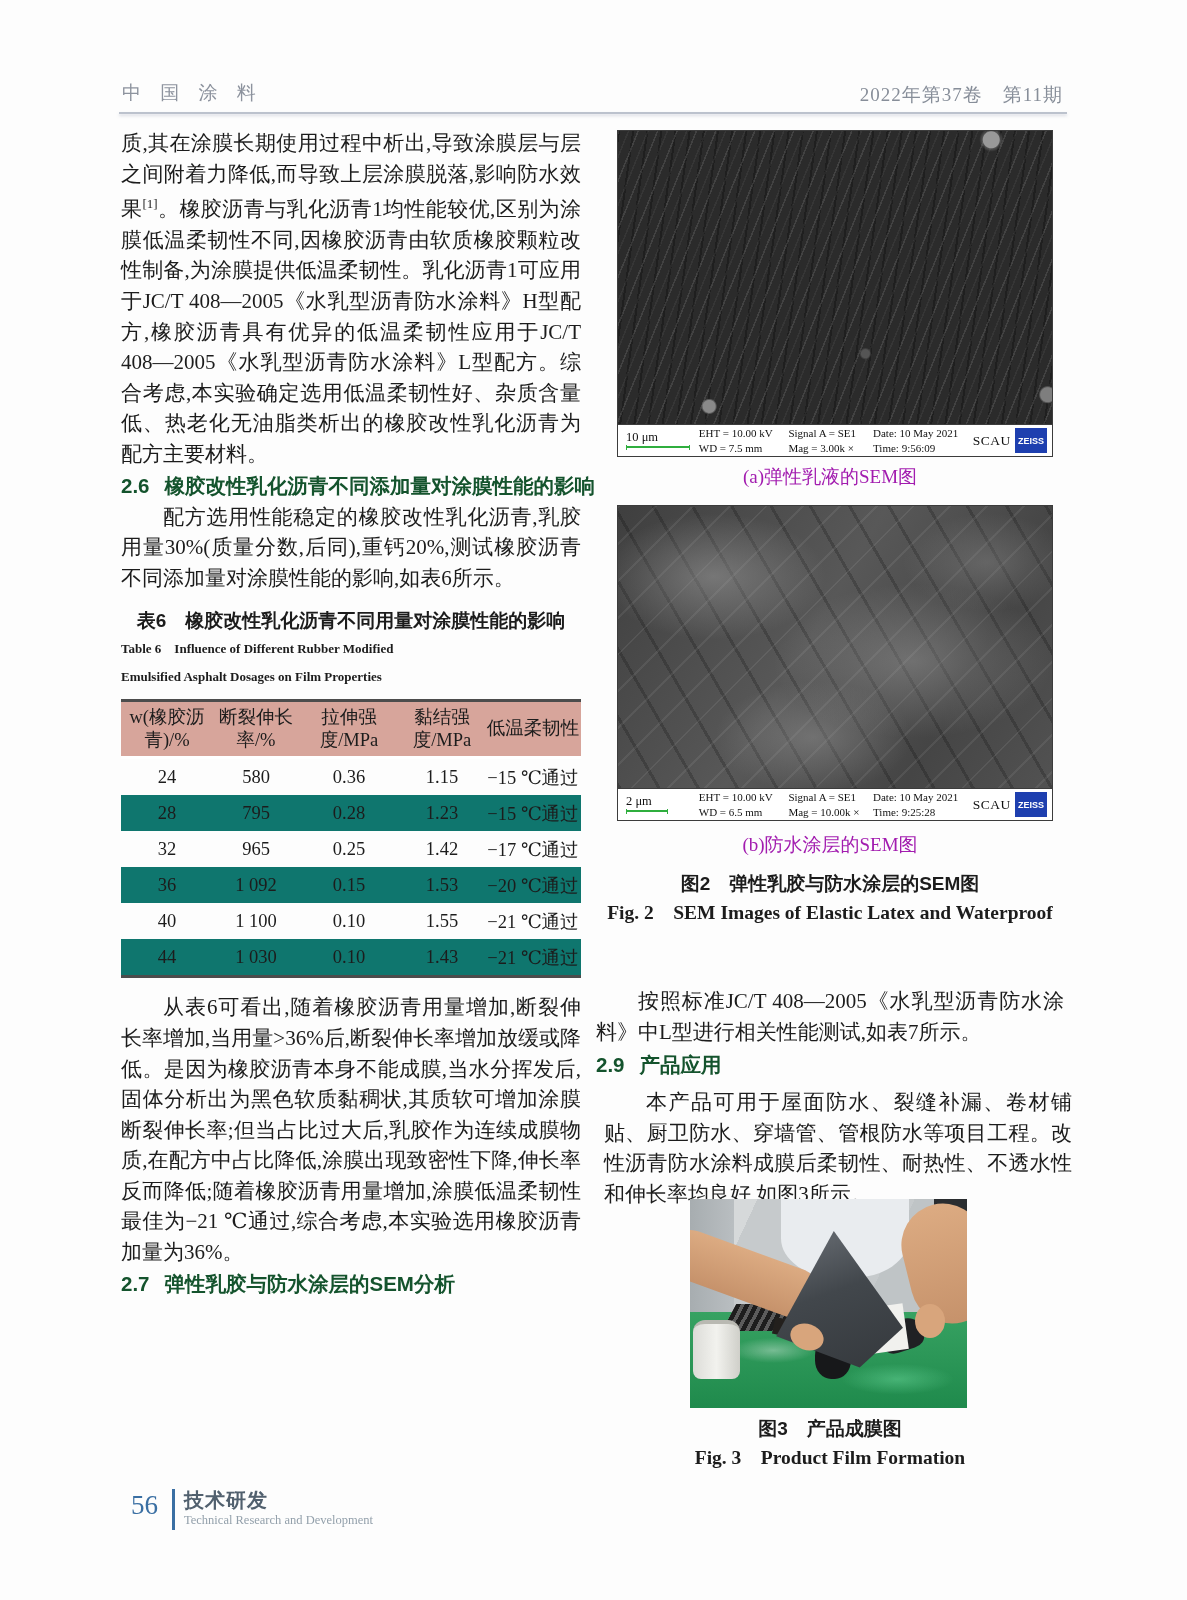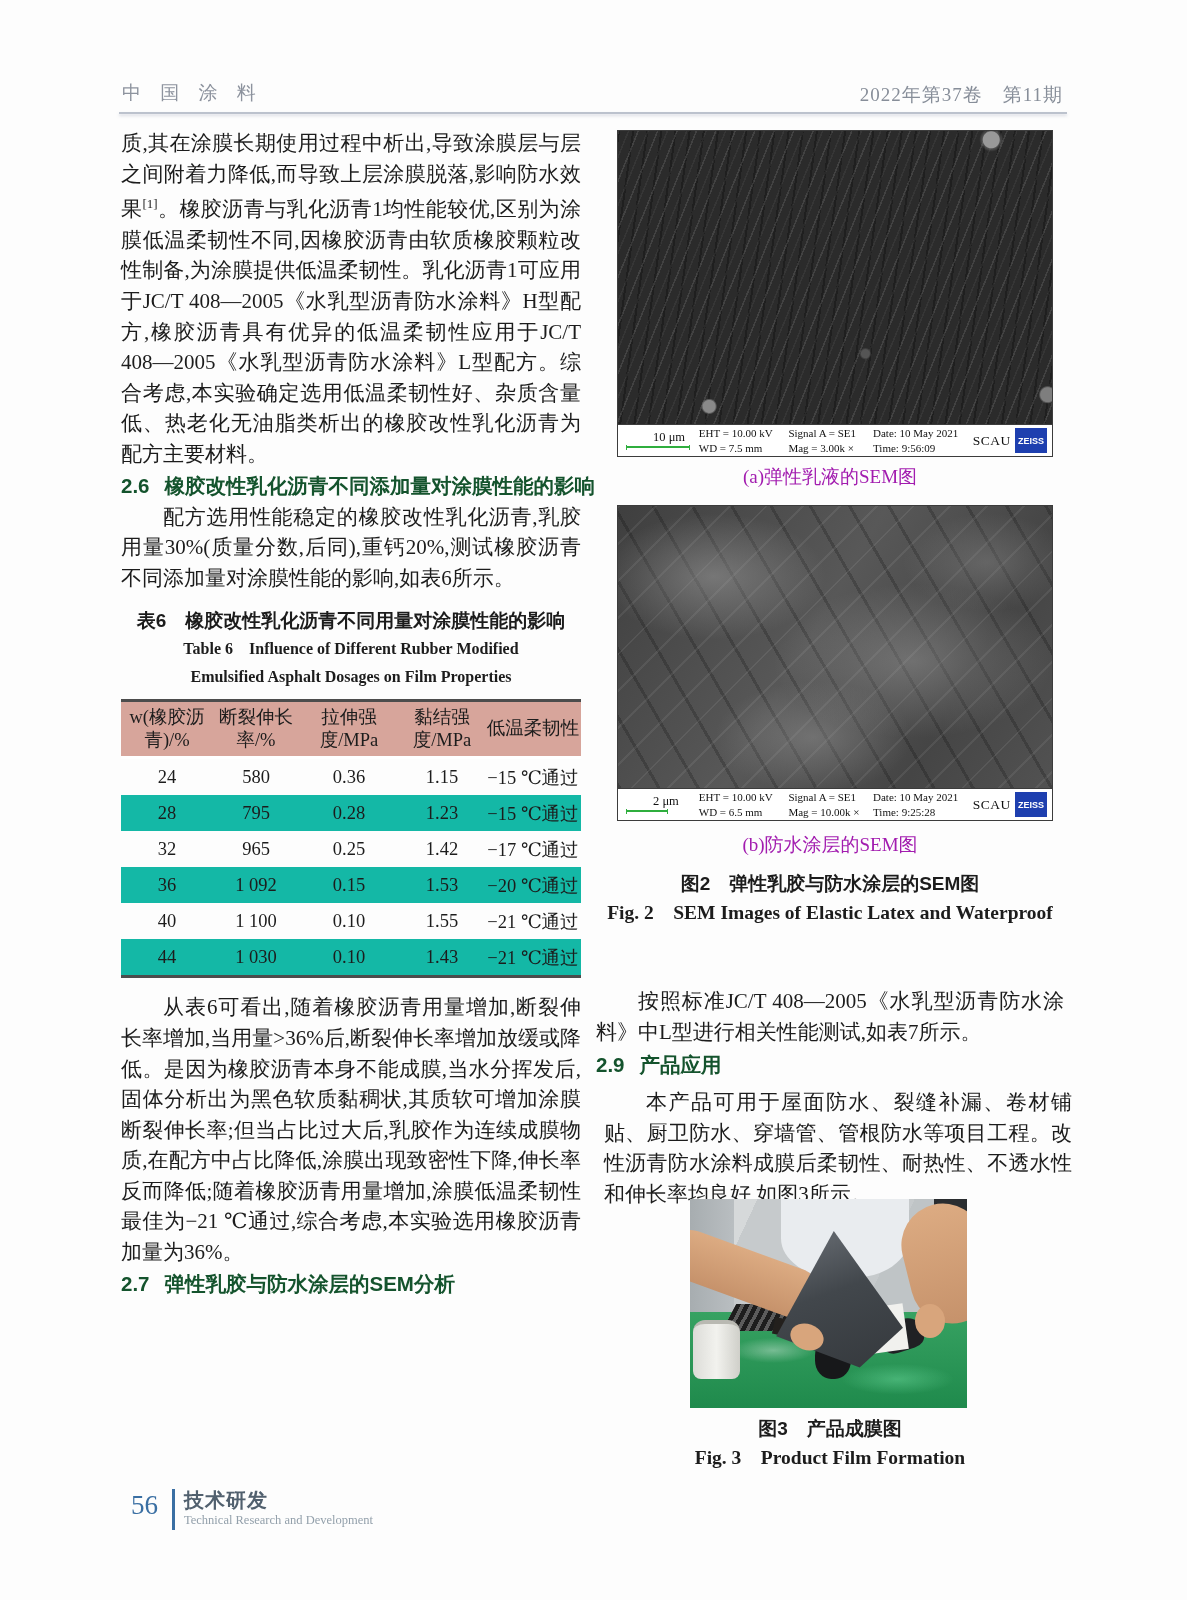--- a/index.html
+++ b/index.html
@@ -19,27 +19,27 @@
   .sec-head{font-family:"Liberation Sans","DejaVu Sans",sans-serif;font-weight:bold;color:#14532d;
             font-size:20.5px;line-height:30px;white-space:nowrap;margin:1px 0;}
   .sec-num{margin-right:15px;}
 
   
   .col-left{position:absolute;left:121px;top:128px;width:460px;}
 
   .t6-wrap{margin-top:14px;}
   .t6-title-cn{font-family:"Liberation Sans","DejaVu Sans",sans-serif;font-weight:bold;font-size:19px;
                text-align:center;line-height:28px;}
-  .t6-title-en{font-weight:bold;font-size:16px;text-align:center;line-height:28px;}
+  .t6-title-en{font-weight:bold;font-size:13px;text-align:left;line-height:28px;}
   table.t6{border-collapse:collapse;width:460px;margin-top:8px;font-size:18.5px;text-align:center;
            border-top:3px solid #4c4c4c;border-bottom:3px solid #4c4c4c;}
   table.t6 th{background:#d7a59b;font-weight:normal;height:50px;line-height:1.28;padding:2px 1px;
               border-bottom:3px solid #fff;}
   table.t6 td{height:36px;padding:0 1px;}
-  table.t6 tr.alt{background:#14b8a6;}
+  table.t6 tr.alt{background:#0f766e;}
 
   
   .sem{position:absolute;left:617px;width:436px;border:1px solid #3c3c3c;box-sizing:border-box;background:#2b2b2b;}
   .sem .img{width:100%;}
   #semA{top:130px;}
   #semA .img{height:293px;background-color:#2b2b2b;background-image:
       radial-gradient(circle at 86% 3%, #999 0 8px, rgba(150,150,150,.35) 9px, transparent 12px),
       radial-gradient(circle at 99% 90%, #7e7e7e 0 7px, transparent 9px),
       radial-gradient(circle at 21% 94%, #8a8a8a 0 6px, transparent 8px),
       radial-gradient(circle at 57% 76%, #555 0 4px, transparent 6px),
@@ -52,21 +52,21 @@
       radial-gradient(ellipse 200px 110px at 68% 55%, rgba(180,180,180,.35), transparent 70%),
       radial-gradient(ellipse 140px 80px at 45% 82%, rgba(160,160,160,.4), transparent 70%),
       radial-gradient(ellipse 120px 70px at 85% 20%, rgba(150,150,150,.35), transparent 70%),
       repeating-linear-gradient(135deg, rgba(255,255,255,.07) 0 2px, transparent 2px 26px),
       repeating-linear-gradient(60deg, rgba(0,0,0,.2) 0 3px, transparent 3px 34px),
       linear-gradient(120deg, #3f3f3f, #585858 45%, #454545 75%, #525252);}
 
   .infobar{height:32px;background:#fff;border-top:1px solid #3c3c3c;display:flex;align-items:center;
            font-size:11px;color:#111;padding:0 5px;box-sizing:border-box;}
   .scalecell{width:86px;display:flex;flex-direction:column;align-items:flex-start;padding-left:3px;}
-  .scalecell .txt{font-size:12.5px;line-height:13px;margin-left:27px;}
+  .scalecell .txt{font-size:12.5px;line-height:13px;}
   .scalebar{width:62px;height:5px;margin-top:1px;border-left:1px solid #2fae3e;border-right:1px solid #2fae3e;
             background:linear-gradient(#fff 1px, #2fae3e 1px 3px, #fff 3px);}
   .duo{line-height:1.35;}
   .duo.c1{width:106px;} .duo.c2{width:100px;} .duo.c3{width:118px;}
   .scau{font-size:13.5px;letter-spacing:.5px;}
   .zeiss{width:38px;height:25px;background:#1e3faf;color:#fff;font-size:9px;font-weight:bold;
          display:flex;align-items:center;justify-content:center;margin-left:4px;
          font-family:"Liberation Sans","DejaVu Sans",sans-serif;}
 
   .figcap-red{position:absolute;left:596px;width:468px;text-align:center;color:#a21caf;font-size:19px;}

